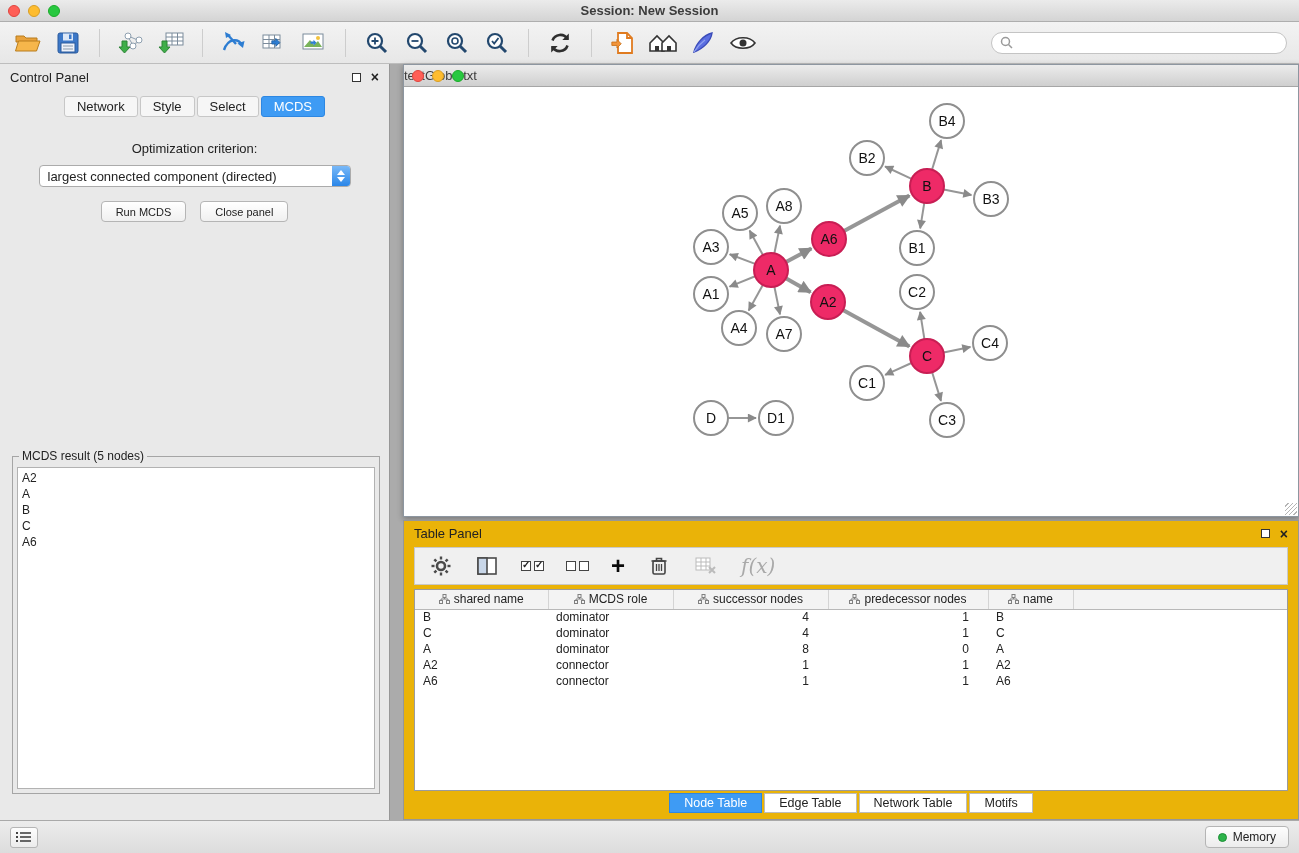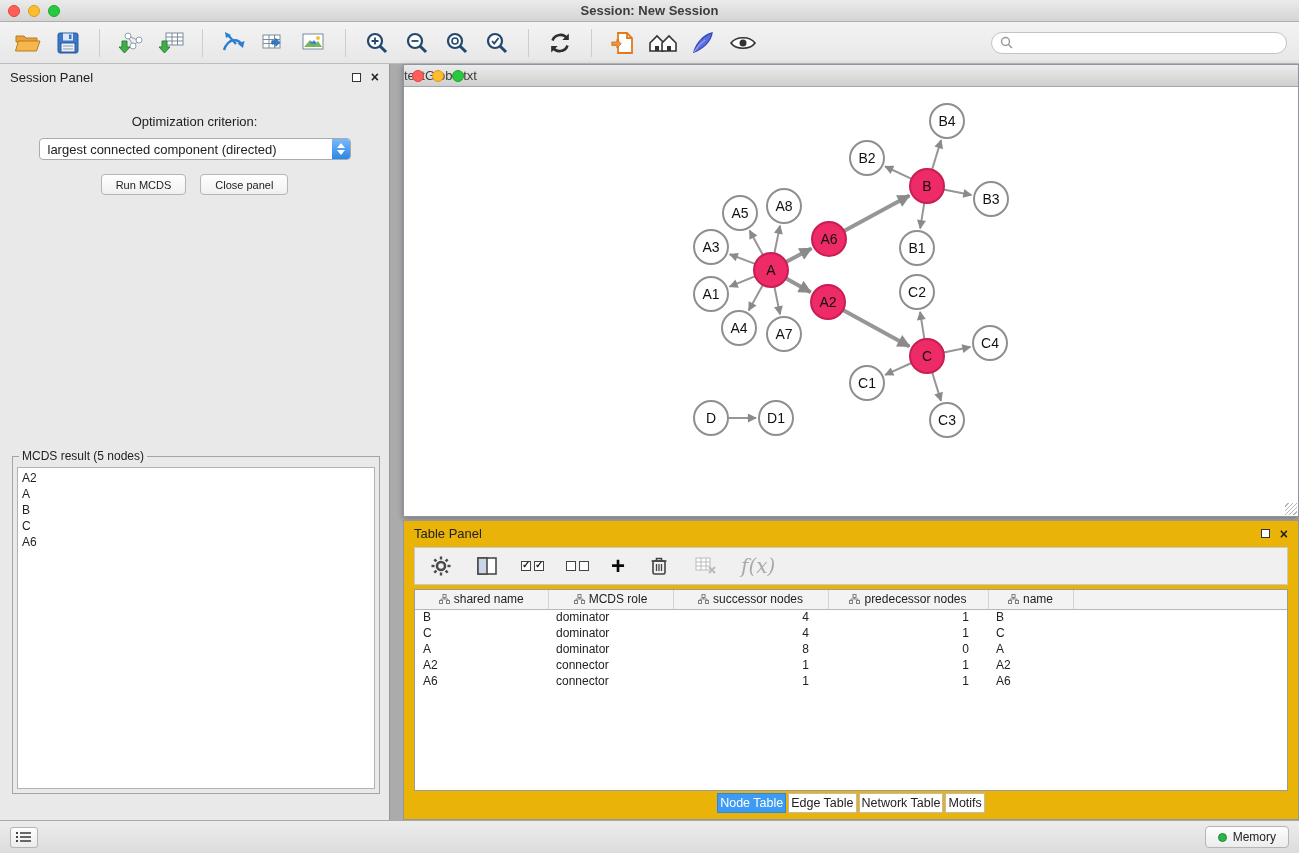--- a/index.html
+++ b/index.html
@@ -77,21 +77,21 @@
   .fx-glyph { font-family:"DejaVu Serif",serif; font-style:italic; font-size:20px; color:#a9a9a9; }
   .tp-table-wrap { margin:4px 10px 0; flex:1; background:#fff; border:1px solid #9b9b9b; overflow:hidden; }
   table.node-table { border-collapse:collapse; table-layout:fixed; width:100%; font-size:12px; }
   table.node-table th { background:#f3f3f3; border-right:1px solid #d4d4d4; border-bottom:1px solid #b8b8b8;
        font-weight:normal; height:19px; text-align:center; white-space:nowrap; overflow:hidden; }
   table.node-table th span { margin-left:4px; }
   table.node-table th.filler { border-right:none; }
   table.node-table td { height:16px; padding:0 8px; white-space:nowrap; overflow:hidden; }
   table.node-table td.num { text-align:right; padding-right:19px; }
   .tp-tabs { height:28px; display:flex; justify-content:center; align-items:center; gap:2px; padding-bottom:4px; }
-  .tp-tab { font-size:12.5px; padding:2px 2px; background:#fff; border:1px solid #bcbcbc; cursor:pointer; color:#222; }
+  .tp-tab { font-size:12.5px; padding:2px 14px; background:#fff; border:1px solid #bcbcbc; cursor:pointer; color:#222; }
   .tp-tab.selected { background:#3e9bf4; border-color:#2d87e2; color:#fff; }
 
   
   .statusbar { height:33px; background:linear-gradient(#ececec,#dcdcdc); border-top:1px solid #a9a9a9;
                display:flex; align-items:center; padding:0 10px; }
   .status-left-btn { width:28px; height:21px; border:1px solid #b5b5b5; border-radius:3px; background:linear-gradient(#fdfdfd,#ececec);
                      display:flex; align-items:center; justify-content:center; cursor:pointer; }
   .memory-btn { margin-left:auto; height:22px; border:1px solid #b5b5b5; border-radius:4px; background:linear-gradient(#fdfdfd,#ececec);
                 display:flex; align-items:center; gap:6px; padding:0 12px; font-size:12px; cursor:pointer; }
   .memory-dot { width:9px; height:9px; border-radius:50%; background:#2db34a; border:1px solid #1d8f36; }
@@ -242,25 +242,31 @@
       <line x1="8.5" y1="8.5" x2="12" y2="12" stroke="#9a9a9a" stroke-width="1.5"></line>
     </svg>
     <input value="" style="">
   </div>
 </div>
 
 <div class="main">
 
   <div class="control-panel">
     <div class="panel-header">
-      <span>Session Panel</span>
+      <span>Control Panel</span>
       <span class="panel-btns">
         <span class="float-btn"></span>
         <span class="close-btn">×</span>
       </span>
+    </div>
+    <div class="cp-tabs">
+      <div class="cp-tab">Network</div>
+      <div class="cp-tab">Style</div>
+      <div class="cp-tab">Select</div>
+      <div class="cp-tab selected">MCDS</div>
     </div>
     <div class="opt-label">Optimization criterion:</div>
     <div class="combo">
       <span class="combo-text">largest connected component (directed)</span>
       <span class="combo-stepper">
           <i class="tri-up"></i>
           <i class="tri-down"></i>
         </span>
     </div>
     <div class="cp-buttons">

